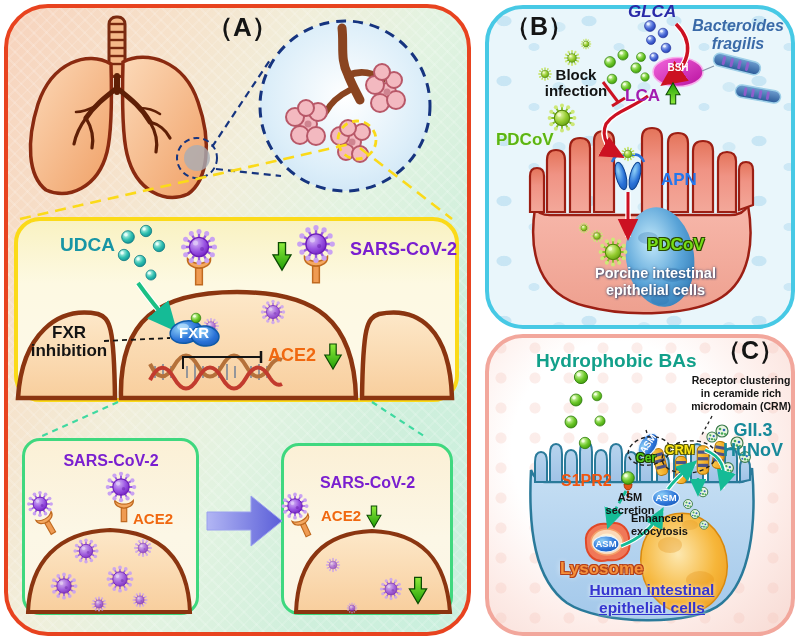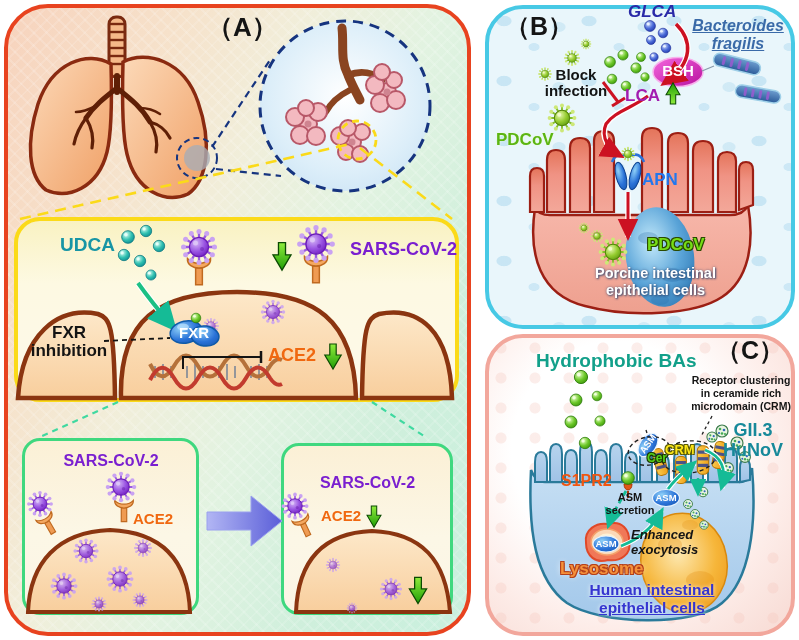--- a/index.html
+++ b/index.html
@@ -36,21 +36,21 @@
   .purple{color:#7a1fd0;}
   .orange{color:#f06810;}
   .teal{color:#1795a5;}
   .black{color:#141414;}
   .navy{color:#2a2aa8;font-style:italic;}
   .steel{color:#3a6aa8;font-style:italic;}
   .white{color:#ffffff;}
   .green{color:#a21caf;}
   .pgreen{color:#5cb512;text-shadow:0 0 2px #eaffd0;}
   .pgreen2{color:#76dd16;text-shadow:1px 1px 0 #2a4a00,-1px -1px 0 #2a4a00,1px -1px 0 #2a4a00,-1px 1px 0 #2a4a00;}
-  .blue{color:#2277ee;}
+  .blue{color:#2277ee;margin-left:19px;}
   .tealC{color:#12a08a;}
   .tealH{color:#17899a;}
   .s1pr2{color:#f05510;}
   .cershadow{color:#55d018;text-shadow:1px 1px 0 #1a3a00,-1px -1px 0 #1a3a00,1px -1px 0 #1a3a00,-1px 1px 0 #1a3a00;}
   .crmshadow{color:#ffe818;text-shadow:1px 1px 0 #5a5a00,-1px -1px 0 #5a5a00,1px -1px 0 #5a5a00,-1px 1px 0 #5a5a00;}
   .lyso{color:#f5913a;text-shadow:1px 1px 0 #b4401a,-1px -1px 0 #b4401a,1px -1px 0 #b4401a,-1px 1px 0 #b4401a,0 0 6px #ffffff;}
   .wshadow{color:#ffffff;text-shadow:1px 1px 2px rgba(50,70,110,.85),0 0 3px rgba(50,70,110,.6);}
   .hblue{color:#3535d0;text-shadow:0 0 4px rgba(255,255,255,.9);}
 </style>
 </head>
@@ -559,25 +559,25 @@
   </div>
   <div class="lb white ctr" style="left:170px;top:325px;width:48px;font-size:15px;">FXR</div>
   <span class="lb orange" style="left:268px;top:346px;font-size:18px;">ACE2</span>
   <div class="lb purple ctr" style="left:30px;top:453px;width:162px;font-size:16px;">SARS-CoV-2</div>
   <span class="lb orange" style="left:133px;top:511px;font-size:15px;">ACE2</span>
   <div class="lb purple ctr" style="left:285px;top:475px;width:165px;font-size:16px;">SARS-CoV-2</div>
   <span class="lb orange" style="left:321px;top:508px;font-size:15px;">ACE2</span>
 
   <span class="lb black" style="left:505px;top:13px;font-size:25px;">（B）</span>
   <span class="lb navy" style="left:628px;top:3px;font-size:17px;">GLCA</span>
-  <div class="lb steel ctr" style="left:686px;top:17px;width:104px;font-size:16px;line-height:1.12;text-decoration:underline;">
+  <div class="lb steel ctr" style="left:686px;top:17px;width:104px;font-size:16px;line-height:1.12;">
     <span>Bacteroides</span><br>
     <span>fragilis</span>
   </div>
-  <div class="lb white ctr" style="left:655px;top:63px;width:46px;font-size:15px;">BSH</div>
+  <div class="lb white ctr" style="left:655px;top:63px;width:46px;font-size:10px;">BSH</div>
   <span class="lb green" style="left:625px;top:87px;font-size:17px;">LCA</span>
   <div class="lb black ctr" style="left:542px;top:67px;width:68px;font-size:15px;">
     <span>Block</span><br>
     <span>infection</span>
   </div>
   <span class="lb pgreen" style="left:496px;top:131px;font-size:17px;">PDCoV</span>
   <span class="lb blue" style="left:642px;top:171px;font-size:17px;">APN</span>
   <span class="lb pgreen2" style="left:647px;top:236px;font-size:17px;">PDCoV</span>
   <div class="lb wshadow ctr" style="left:558px;top:265px;width:195px;font-size:14.5px;line-height:1.15;">
     <span>Porcine intestinal</span><br>
@@ -592,27 +592,27 @@
     <span>microdomain (CRM)</span>
   </div>
   <div class="lb tealH ctr" style="left:720px;top:420px;width:66px;font-size:18px;line-height:1.12;">
     <span>GII.3</span><br>
     <span>HuNoV</span>
   </div>
   <span class="lb s1pr2" style="left:561px;top:473px;font-size:16px;">S1PR2</span>
   <div class="lb white ctr" style="left:633px;top:439px;width:30px;font-size:9.5px;transform:rotate(-55deg);">ASM</div>
   <div class="lb white ctr" style="left:652px;top:493px;width:28px;font-size:9.5px;">ASM</div>
   <div class="lb white ctr" style="left:592px;top:539px;width:28px;font-size:9.5px;">ASM</div>
-  <span class="lb cershadow" style="left:636px;top:452px;font-size:12px;margin-left:11px;">Cer</span>
+  <span class="lb cershadow" style="left:636px;top:452px;font-size:12px;">Cer</span>
   <span class="lb crmshadow" style="left:665px;top:443px;font-size:13px;text-align:right;">CRM</span>
   <div class="lb black ctr" style="left:604px;top:491px;width:52px;font-size:11px;line-height:1.15;">
     <span>ASM</span><br>
     <span>secretion</span>
   </div>
-  <div class="lb black" style="left:631px;top:528px;font-size:13px;line-height:1.15;font-style:italic;">
+  <div class="lb black" style="left:631px;top:512px;font-size:11px;line-height:1.15;">
     <span>Enhanced</span><br>
     <span>exocytosis</span>
   </div>
   <span class="lb lyso" style="left:560px;top:560px;font-size:17px;">Lysosome</span>
   <div class="lb hblue ctr" style="left:572px;top:581px;width:160px;font-size:15.5px;line-height:1.18;text-decoration:underline;">
     <span>Human intestinal</span><br>
     <span>epithelial cells</span>
   </div>
 
 </div>

